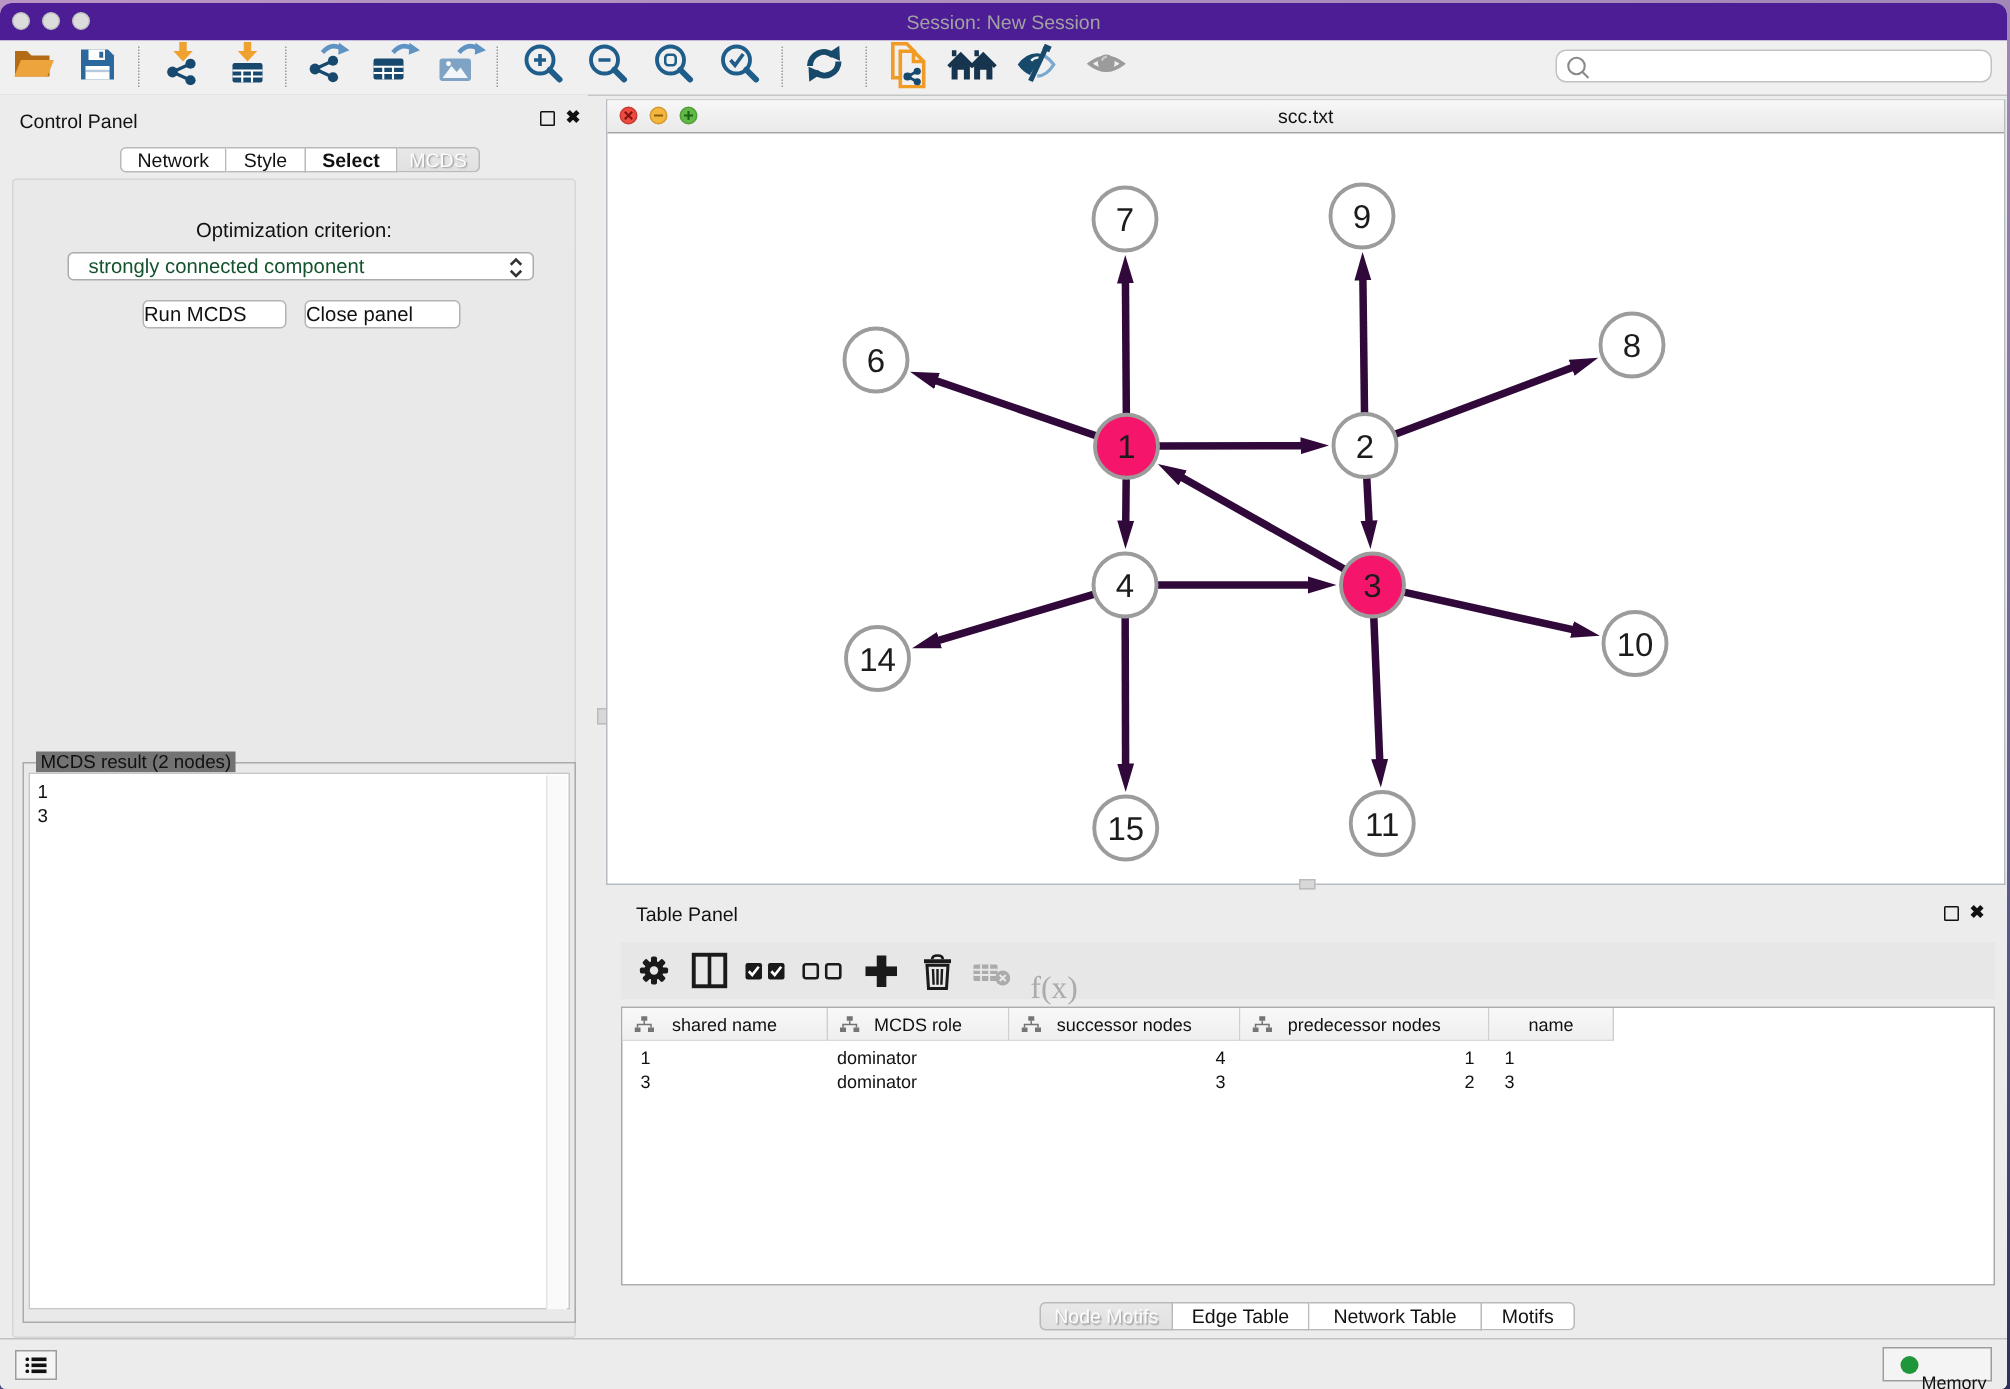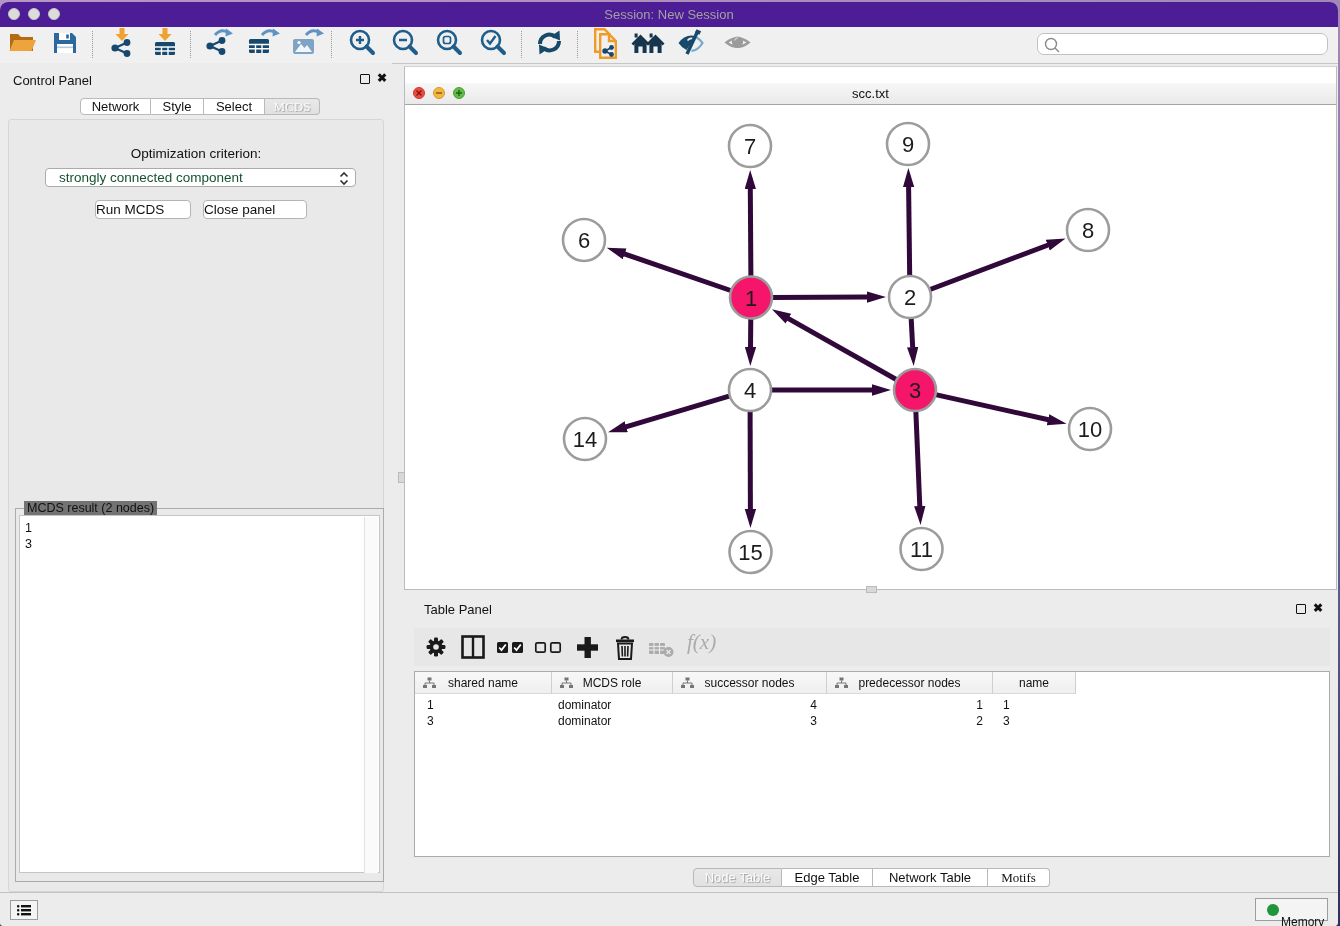--- a/index.html
+++ b/index.html
@@ -26,36 +26,36 @@
 #searchbox { position:absolute; left:1037px; top:6px; width:291px; height:22px; background:#fff; border:1px solid #c2c2c2; border-radius:7px; }
 
 #cpanel { position:absolute; left:0; top:61px; width:392px; height:829px; background:#ececec; }
 #cpanel-title { position:absolute; left:13px; top:10px; font-size:13px; color:#111; }
 .winbtn-sq { position:absolute; width:10px; height:10px; border:1.6px solid #111; border-radius:1px; }
 .winbtn-x { position:absolute; font-size:12px; font-weight:bold; color:#111; line-height:11px; }
 
 .tabset { position:absolute; display:flex; }
 .tab { height:17px; font-size:13px; color:#111; background:#fff; border:1px solid #b9b9b9; border-left:none; text-align:center; line-height:15px; }
 .tab.first { border-left:1px solid #b9b9b9; border-radius:4px 0 0 4px; }
-.tab.last { border-radius:0 4px 4px 0;font-family:Liberation Serif, serif; }
+.tab.last { border-radius:0 4px 4px 0; }
 .tab.sel { background:linear-gradient(#e8e8e8,#e1e1e1); color:#fcfcfc; text-shadow:1px 1px 1px #9f9f9f; }
 .tall .tab { height:19px; line-height:18px; }
 #cp-inner { position:absolute; left:8px; top:56px; width:376px; height:773px; background:#e9e9e9; border:1px solid #d6d6d6; border-radius:3px; }
 #opt-label { position:absolute; left:0; top:26px; width:100%; text-align:center; font-size:13.5px; color:#111; }
 #dropdown { position:absolute; left:36px; top:48px; width:311px; height:19px; background:#fff; border:1px solid #ababab; border-radius:4px; font-size:13.5px; color:#14532d; line-height:17px; padding-left:13px; }
 .btn { position:absolute; height:19px; background:#fff; border:1px solid #b4b4b4; border-radius:4px; font-size:13.5px; color:#111; text-align:left; line-height:17px; }
 #fieldset { position:absolute; left:6px; top:388px; width:369px; height:374px; border:1px solid #ababab; }
 #fieldset-legend { position:absolute; left:8px; top:-8px; background:#737373; padding:0 3px; font-size:12.5px; color:#111; }
 #result-area { position:absolute; left:3px; top:6px; width:361px; height:358px; background:#fff; border:1px solid #c6c6c6; font-size:12.5px; color:#111; padding:5px 0 0 5px; line-height:15.5px; }
 #result-sb { position:absolute; right:1px; top:1px; width:14px; height:356px; background:#fafafa; border-left:1px solid #e3e3e3; }
 
 #vdivider-handle { position:absolute; left:398px; top:470px; width:7px; height:11px; background:#d8d8d8; border:1px solid #bbb; }
 
 #sccwin { position:absolute; left:404px; top:64px; width:933px; height:524px; border:1px solid #b6bcc2; border-top-color:#cfd3d7; background:#fff; }
-#scc-titlebar { position:absolute; left:0; top:16px; width:100%; height:22px; background:linear-gradient(#f7f7f7,#e9e9e9); border-bottom:1px solid #a5a5a5; }
+#scc-titlebar { position:absolute; left:0; top:0; width:100%; height:22px; background:linear-gradient(#f7f7f7,#e9e9e9); border-bottom:1px solid #a5a5a5; }
 #scc-title { position:absolute; top:3px; width:100%; text-align:center; font-size:13px; color:#111; }
 .light { position:absolute; top:3.5px; width:12px; height:12px; border-radius:50%; }
 .light svg { position:absolute; left:0; top:0; }
 #canvas-svg { position:absolute; left:0; top:23px; }
 #hdivider-handle { position:absolute; left:866px; top:584px; width:11px; height:7px; background:#d8d8d8; border:1px solid #bbb; }
 
 #tpanel { position:absolute; left:404px; top:594px; width:934px; height:296px; background:#ececec; }
 #tp-title { position:absolute; left:20px; top:6px; font-size:13px; color:#111; }
 #tp-toolbar { position:absolute; left:10px; top:32px; width:916px; height:38px; background:#e7e7e7; }
 .tpi { position:absolute; top:6px; }
@@ -248,21 +248,21 @@
     </div>
   </div>
 
   <div id="cpanel">
     <div id="cpanel-title">Control Panel</div>
     <div class="winbtn-sq" style="left:360px; top:11px;"></div>
     <div class="winbtn-x" style="left:377px; top:10px;">✖</div>
     <div class="tabset" style="left:80px; top:35px;">
       <div class="tab first" style="width:71px;">Network</div>
       <div class="tab" style="width:53px;">Style</div>
-      <div class="tab" style="width:61px;">Select</div>
+      <div class="tab" style="width:61px;font-weight:bold;">Select</div>
       <div class="tab last sel" style="width:55px;">MCDS</div>
     </div>
     <div id="cp-inner">
       <div id="opt-label">Optimization criterion:</div>
       <div id="dropdown">strongly connected component
         <svg width="14" height="17" style="position:absolute;right:4px;top:1px">
           <path d="M3.5 6.5 L7 3 L10.5 6.5" fill="none" stroke="#333" stroke-width="1.7"></path>
           <path d="M3.5 10.5 L7 14 L10.5 10.5" fill="none" stroke="#333" stroke-width="1.7"></path>
         </svg>
       </div>
@@ -405,21 +405,21 @@
         <g stroke="#e7e7e7" stroke-width="1.2">
             <line x1="2" y1="12.5" x2="18" y2="12.5"></line>
             <line x1="2" y1="16" x2="18" y2="16"></line>
             <line x1="7" y1="9" x2="7" y2="20"></line>
             <line x1="12.5" y1="9" x2="12.5" y2="20"></line>
           </g>
         <circle cx="21.5" cy="18" r="5" fill="#ababab"></circle>
         <path d="M19.5 16 L23.5 20 M23.5 16 L19.5 20" stroke="#e7e7e7" stroke-width="1.4"></path>
       </svg>
 
-      <div class="tpi" style="left:273px; top:2px; font-family:'Liberation Serif',serif; font-style:italic; font-size:21px; color:#ababab;">f(x)</div>
+      <div class="tpi" style="left:273px; top:18px; font-family:'Liberation Serif',serif; font-size:21px; color:#ababab;">f(x)</div>
     </div>
     <div id="tbl">
       <div id="tbl-header">
         <div class="th" style="left:0; width:137px;"><svg width="13" height="12">
               <g fill="#757575">
                 <rect x="4.5" y="0.5" width="4" height="3"></rect>
                 <rect x="0" y="8" width="4" height="3"></rect>
                 <rect x="9" y="8" width="4" height="3"></rect>
               </g>
               <g stroke="#757575" stroke-width="1">
@@ -465,21 +465,21 @@
         <div class="td" style="left:412px; top:25px; width:156px; text-align:right;">1</div>
         <div class="td" style="left:588px; top:25px;">1</div>
         <div class="td" style="left:12px; top:41px;">3</div>
         <div class="td" style="left:143px; top:41px;">dominator</div>
         <div class="td" style="left:258px; top:41px; width:144px; text-align:right;">3</div>
         <div class="td" style="left:412px; top:41px; width:156px; text-align:right;">2</div>
         <div class="td" style="left:588px; top:41px;">3</div>
       </div>
     </div>
     <div class="tabset tall" style="left:289px; top:272px;">
-      <div class="tab first sel" style="width:89px;">Node Table</div>
+      <div class="tab first sel" style="width:89px;">Node Motifs</div>
       <div class="tab" style="width:91px;">Edge Table</div>
       <div class="tab" style="width:115px;">Network Table</div>
       <div class="tab last" style="width:62px;">Motifs</div>
     </div>
   </div>
 
   <div id="statusbar">
     <div id="listbtn">
       <svg width="26" height="18" style="position:absolute;left:0;top:0">
         <g fill="#111">

